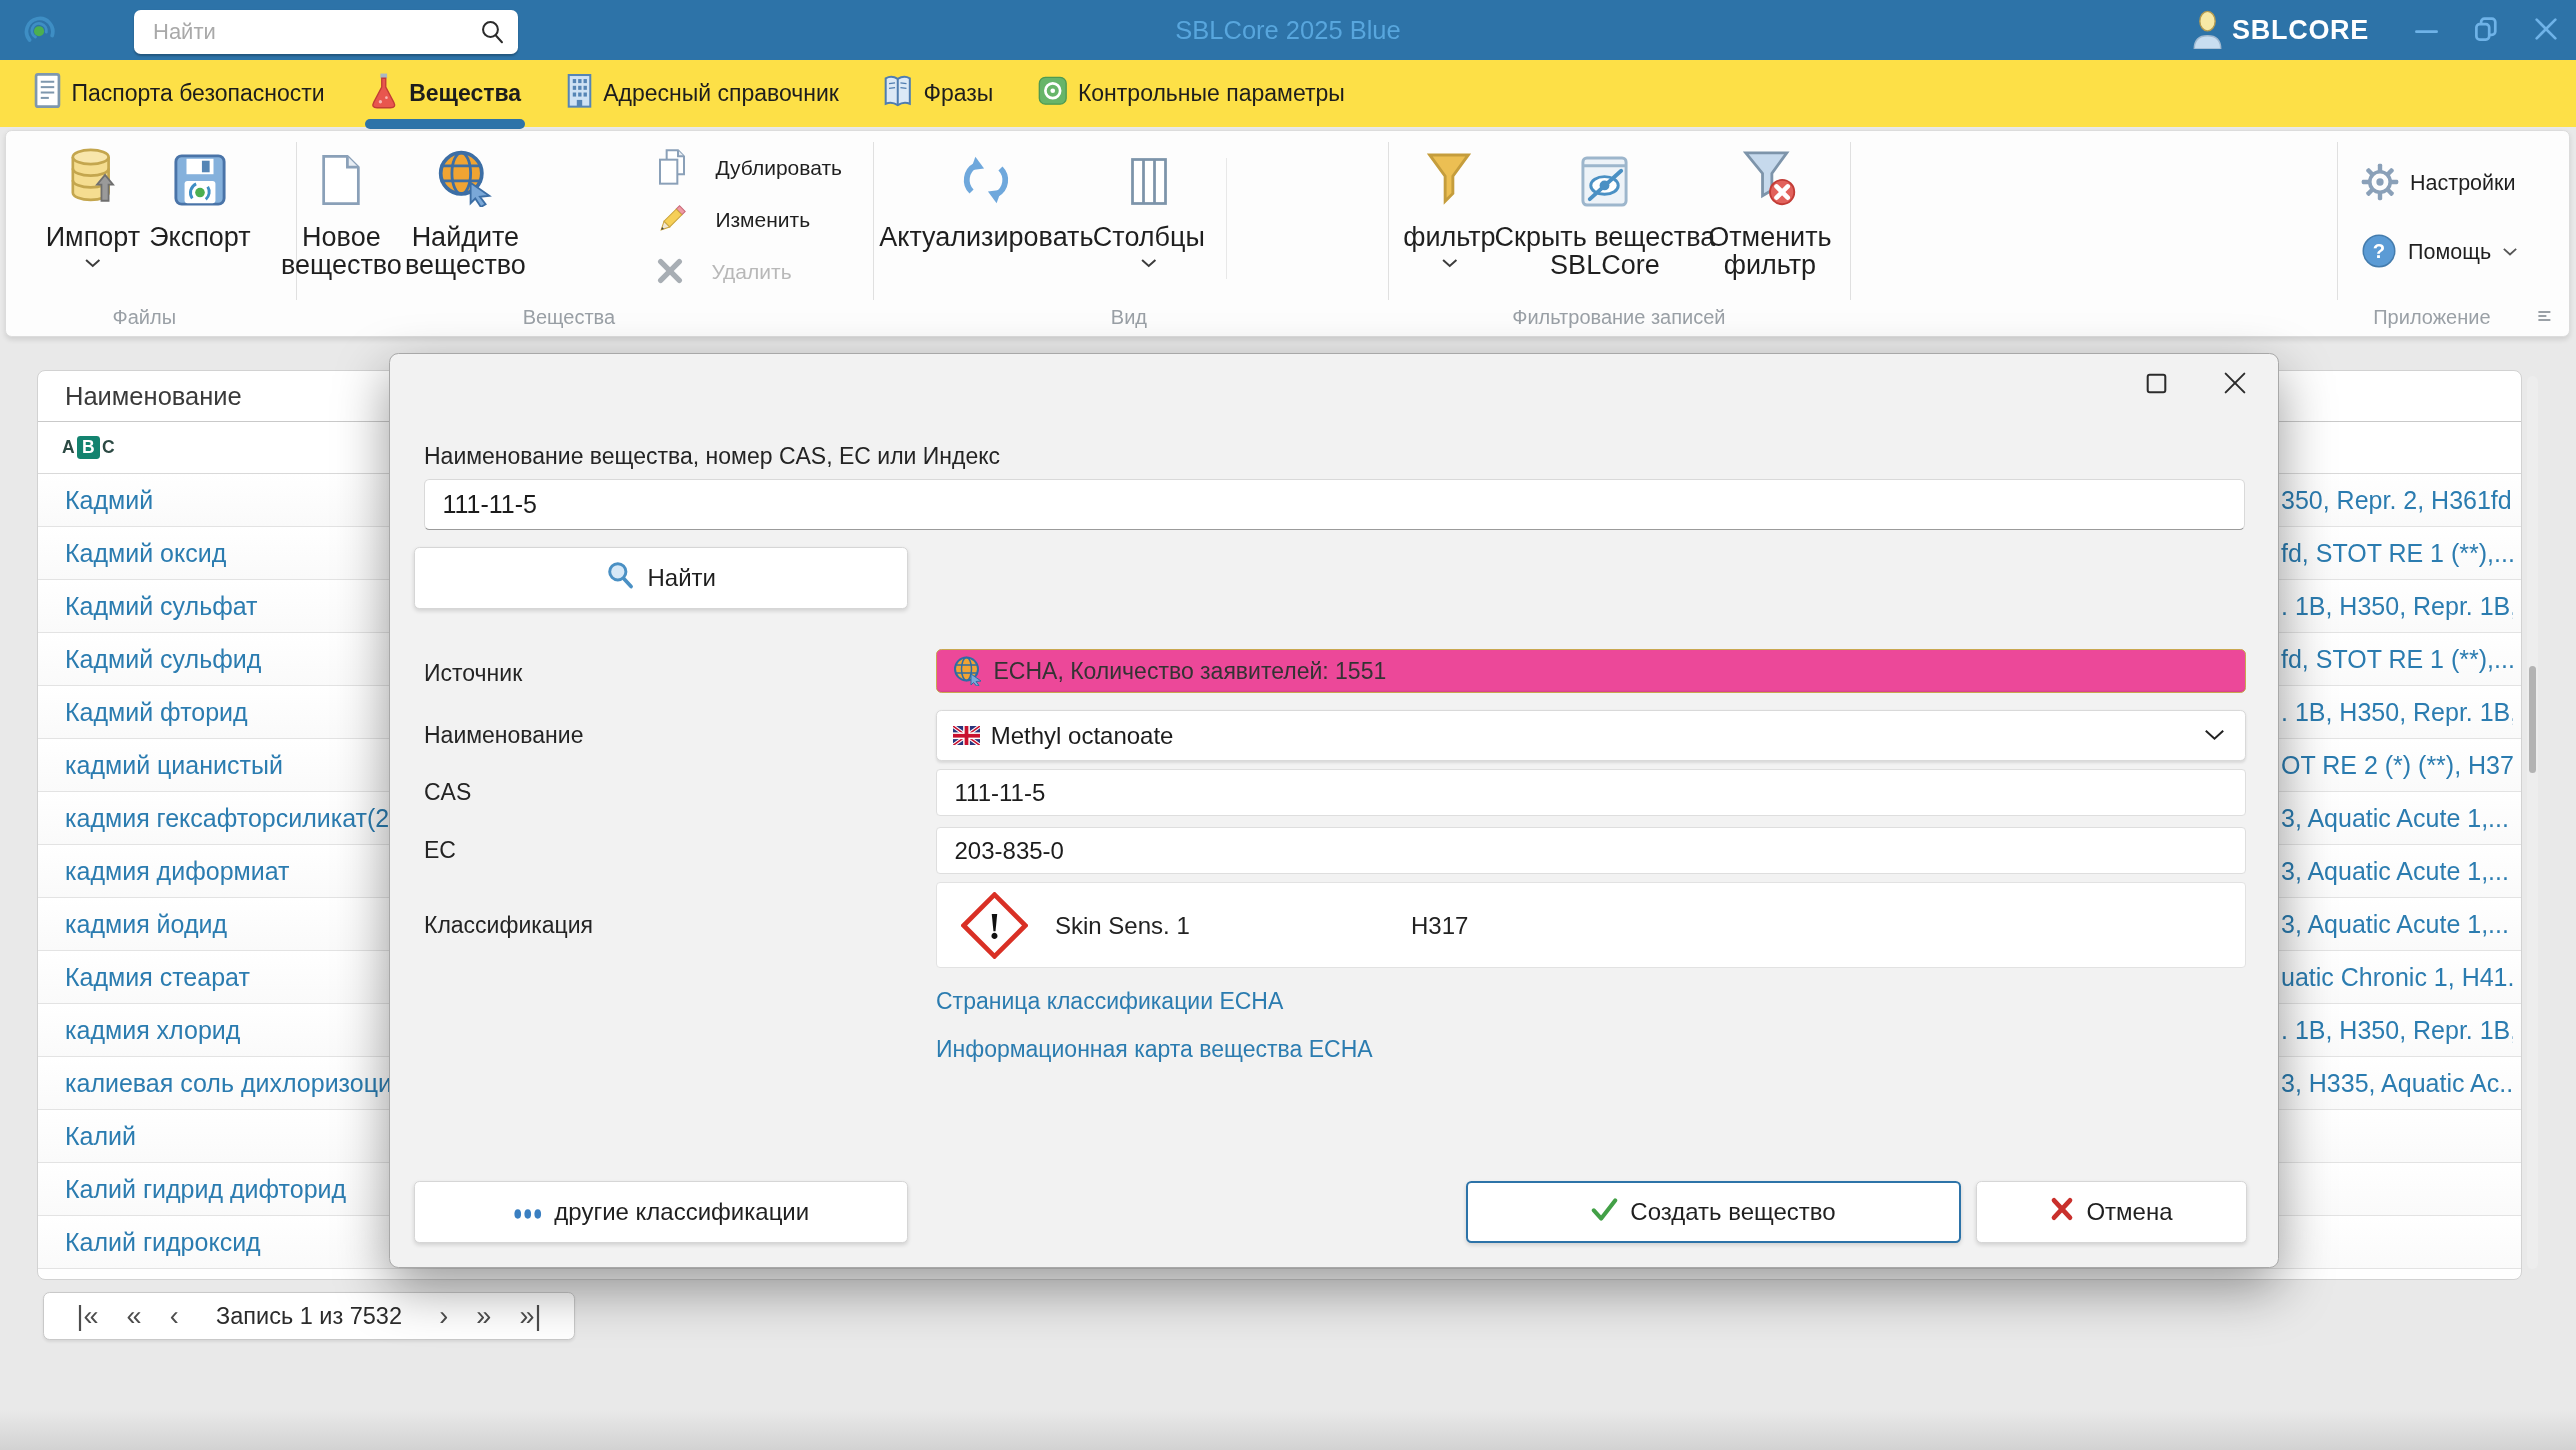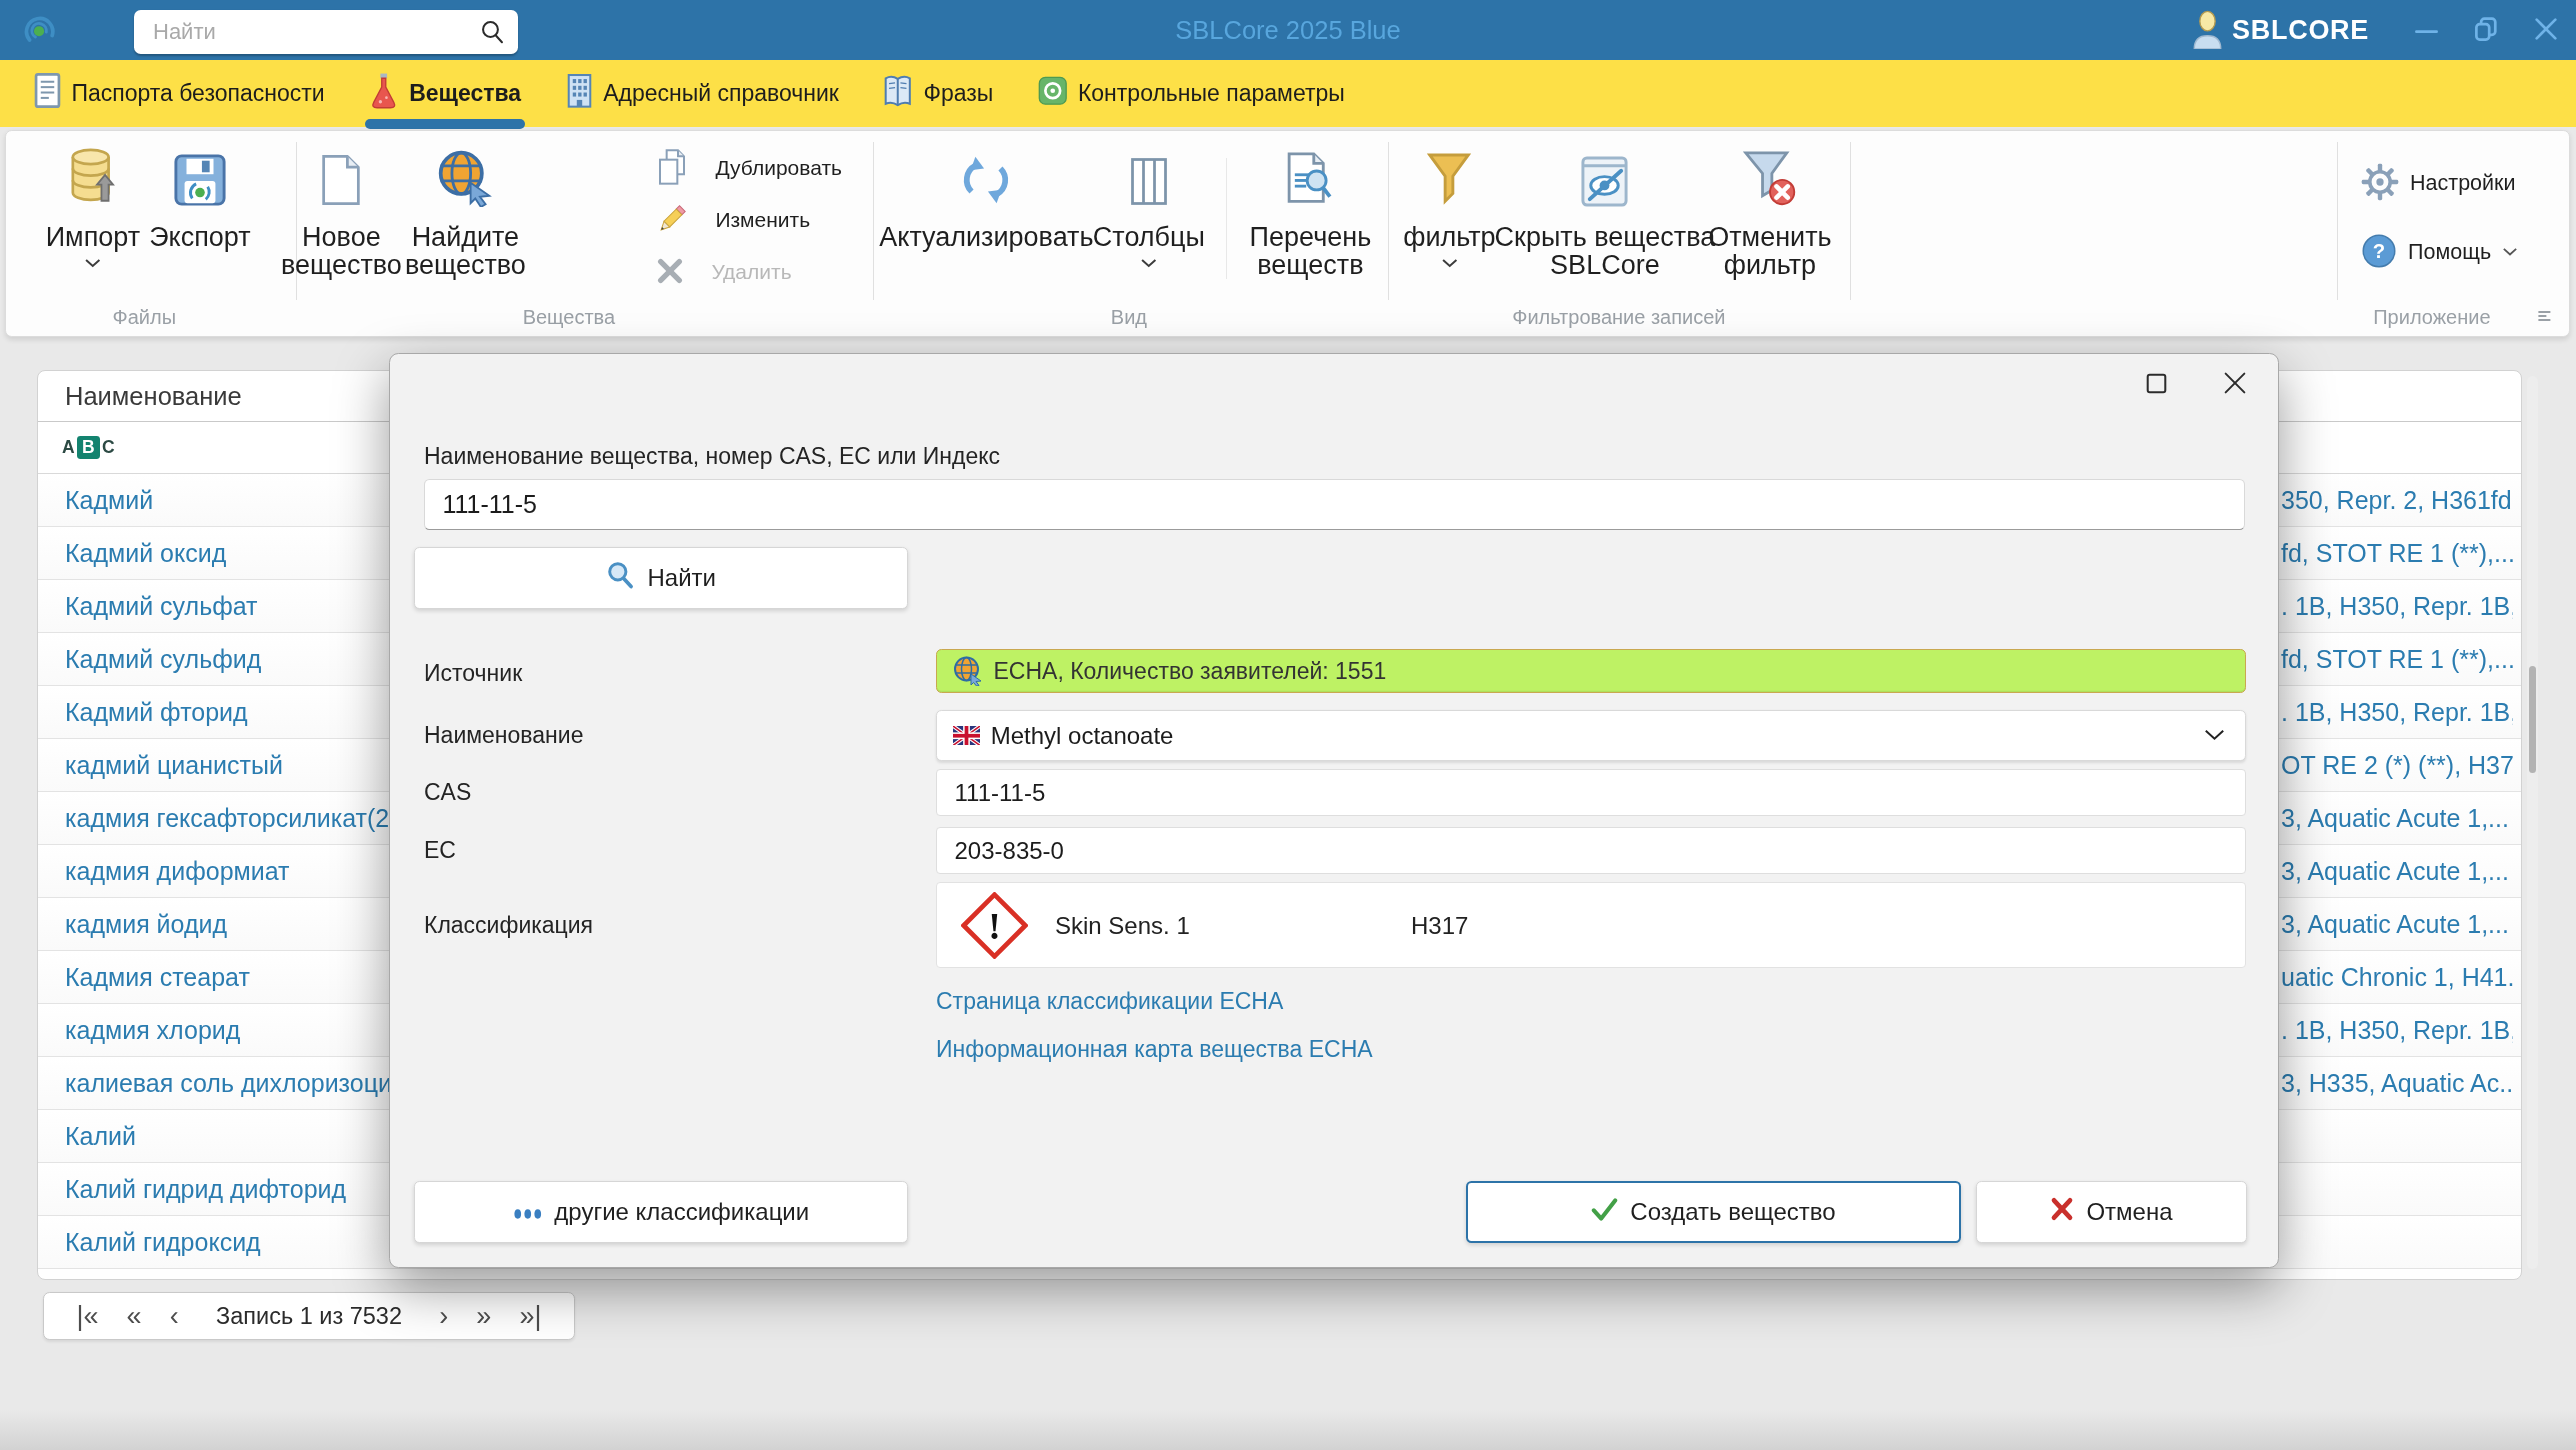--- a/index.html
+++ b/index.html
@@ -69,21 +69,21 @@
   .dhead .dtitle { font-size:23.5px; color:#2a2a2a; margin-left:13.4px; }
   .dwbtn { position:absolute; top:12px; width:40px; height:36px; display:flex; align-items:center; justify-content:center; }
   .dwbtn.max { left:1746px; }
   .dwbtn.close { left:1825px; }
   .dlabel { position:absolute; font-size:23px; color:#242424; white-space:nowrap; }
   .dinput { position:absolute; left:34px; top:125px; width:1821px; height:51px; background:#fff; border:0.7px solid #d9d9d9; border-bottom:1.3px solid #9b9b9b; border-radius:5.4px; }
   .dinput input { width:100%; height:100%; border:none; outline:none; background:transparent; font:25px "Liberation Sans",sans-serif; color:#1c1c1c; padding-left:17.5px; }
   .btn { background:#fff; border:0.7px solid #d6d6d6; border-radius:5.4px; box-shadow:0 2px 4px rgba(0,0,0,.14); display:flex; align-items:center; justify-content:center; gap:12px; font-size:24px; color:#1f1f1f; white-space:nowrap; }
   .dfind { position:absolute; left:24px; top:193px; width:494px; height:62px; }
   .ctl { position:absolute; left:546px; width:1310px; }
-  .yellowfield { top:295px; height:44px; background:#bef264; border:1.3px solid #c9a850; border-radius:5.4px; display:flex; align-items:center; box-shadow:inset 0 -1.3px 0 rgba(0,0,0,.08); }
+  .yellowfield { top:295px; height:44px; background:#ec4899; border:1.3px solid #c9a850; border-radius:5.4px; display:flex; align-items:center; box-shadow:inset 0 -1.3px 0 rgba(0,0,0,.08); }
   .yellowfield .txt { font-size:23px; color:#333; margin-left:10.7px; }
   .dropdown { top:356px; height:51px; background:#fff; border:0.7px solid #d9d9d9; border-radius:5.4px; box-shadow:0 1.3px 2.7px rgba(0,0,0,.10); display:flex; align-items:center; }
   .dropdown .txt { font-size:24px; color:#1c1c1c; margin-left:10.7px; }
   .dropdown .dchev { position:absolute; right:19px; }
   .txtfield { height:47px; background:#fff; border:0.7px solid #dedede; border-radius:4px; line-height:46px; font-size:24px; color:#1c1c1c; padding-left:17.5px; }
   .clspanel { top:528px; height:86px; background:#fff; border:0.7px solid #e2e2e2; border-radius:4px; }
   .clspanel .ghs { position:absolute; left:24px; top:9.4px; }
   .clspanel .cname { position:absolute; left:118px; top:0; line-height:85px; font-size:24px; color:#222; }
   .clspanel .hcode { position:absolute; left:474px; top:0; line-height:85px; font-size:24px; color:#222; }
   .dlink { position:absolute; left:546px; font-size:23px; color:#2b7cb0; white-space:nowrap; }
@@ -310,34 +310,20 @@
             <rect x="6" y="3" width="36" height="48" fill="#fff" stroke="#7d94aa" stroke-width="3"></rect>
             <line x1="18" y1="3" x2="18" y2="51" stroke="#7d94aa" stroke-width="3"></line>
             <line x1="30" y1="3" x2="30" y2="51" stroke="#7d94aa" stroke-width="3"></line>
           </svg>
         </span>
       <span class="rlabel">Столбцы</span>
       <span class="chev"><svg width="17.5" height="10" viewBox="0 0 26 15">
             <polyline points="3,3 13,12 23,3" fill="none" stroke="#3c3c3c" stroke-width="3"></polyline>
           </svg></span>
     </div>
-    <div class="rbtn" style="left:1230px;width:148px">
-      <span class="ric">
-          <svg width="50" height="55" viewBox="0 0 52 58">
-            <path d="M4 2 H30 L40 12 V52 H4 Z" fill="#fff" stroke="#7d94aa" stroke-width="3"></path>
-            <path d="M30 2 V12 H40" fill="#e8eef4" stroke="#7d94aa" stroke-width="3"></path>
-            <line x1="10" y1="24" x2="25" y2="24" stroke="#4a90c4" stroke-width="3"></line>
-            <line x1="10" y1="30" x2="25" y2="30" stroke="#4a90c4" stroke-width="3"></line>
-            <line x1="10" y1="36" x2="22" y2="36" stroke="#4a90c4" stroke-width="3"></line>
-            <circle cx="33" cy="30" r="10" fill="#cfe3f2" stroke="#4a90c4" stroke-width="3"></circle>
-            <line x1="40" y1="38" x2="47" y2="47" stroke="#4a90c4" stroke-width="4"></line>
-          </svg>
-        </span>
-      <span class="rlabel"><span>Перечень</span><br><span>веществ</span></span>
-    </div>
     <div class="rgroup-label" style="left:988px">Вид</div>
 
     <div class="rbtn" style="left:1386px;width:114px">
       <span class="ric">
           <svg width="44" height="54" viewBox="0 0 44 56">
             <path d="M2 2 H42 L26 24 V42 L18 50 V24 Z" fill="#ecbf53" stroke="#c59d3c" stroke-width="3"></path>
           </svg>
         </span>
       <span class="rlabel">фильтр</span>
       <span class="chev"><svg width="17.5" height="10" viewBox="0 0 26 15">

